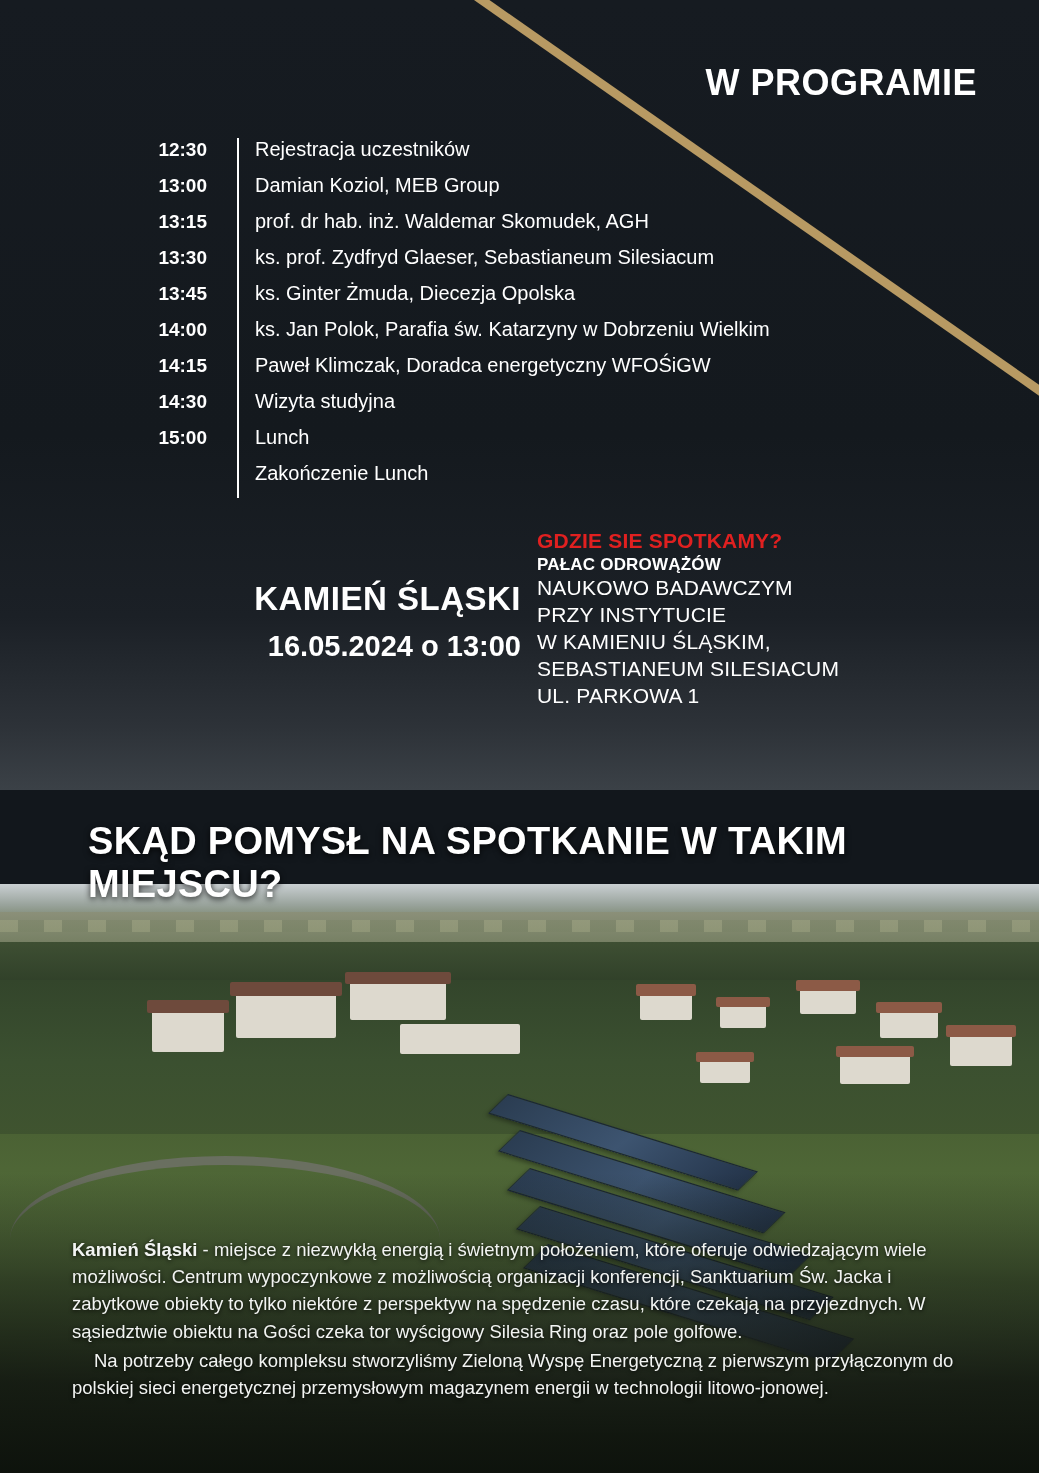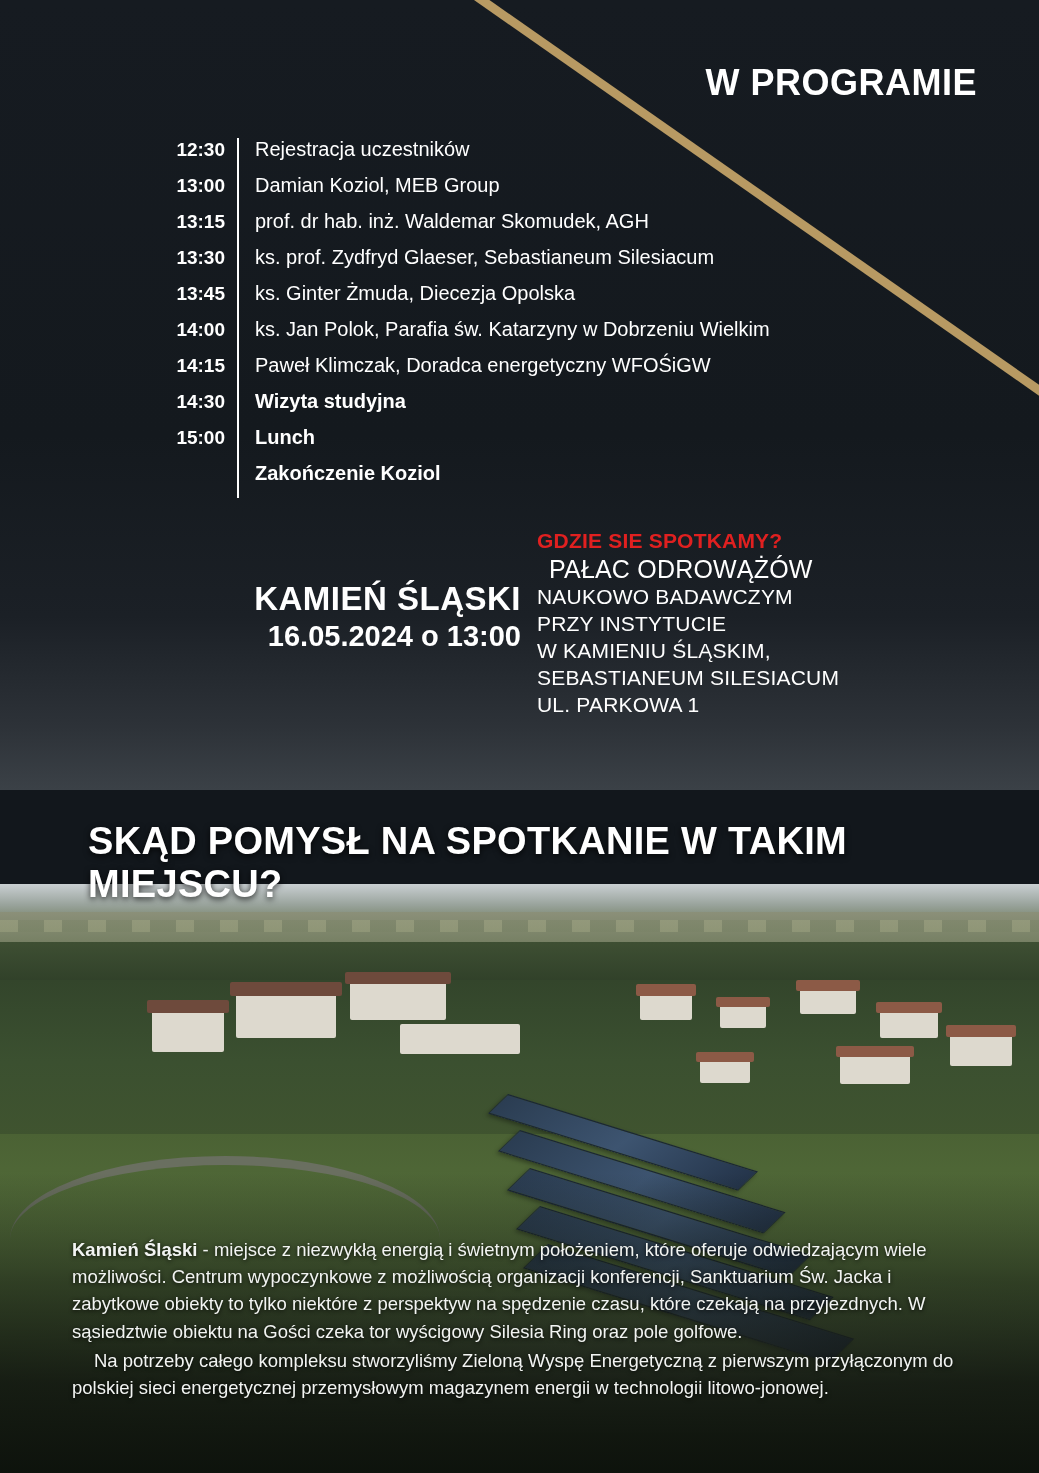--- a/index.html
+++ b/index.html
@@ -64,80 +64,79 @@
     width: 800px;
   }
   .prog-row {
     display: flex;
     align-items: baseline;
     height: 36px;
   }
   .prog-time {
     width: 82px;
     text-align: right;
-    padding-right: 12px;
+    padding-right: 30px;
     font-size: 19px;
     font-weight: bold;
     color: #ffffff;
     flex: 0 0 82px;
   }
   .prog-sep {
     width: 2px;
     background: #ffffff;
     align-self: stretch;
     flex: 0 0 2px;
   }
   .prog-text {
     padding-left: 16px;
     font-size: 20px;
     color: #ffffff;
     white-space: nowrap;
   }
-  .prog-text.bold { font-weight: bold; }
+  .prog-text.bold { font-weight: normal; }
 
   
   .kamien-block {
     position: absolute;
     left: 221px;
     top: 580px;
     width: 300px;
     text-align: right;
   }
   .kamien-line1 {
     font-size: 33px;
     font-weight: bold;
     color: #ffffff;
     letter-spacing: 0.5px;
   }
   .kamien-line2 {
     font-size: 29px;
     font-weight: bold;
     color: #ffffff;
-    margin-top: 2px;
+    margin-top: 12px;
   }
 
   .where-block {
     position: absolute;
     left: 537px;
     top: 529px;
     width: 420px;
   }
   .where-q {
     font-size: 21px;
     font-weight: bold;
     color: #e02020;
     letter-spacing: 0.2px;
   }
   .where-palace {
-    font-size: 25px;
-    font-weight: normal;
+    font-size: 17px;
+    font-weight: bold;
     color: #ffffff;
     margin-top: 2px;
     letter-spacing: 0.2px;
-    margin-left: 12px;
   }
   .where-line {
     font-size: 21px;
     color: #ffffff;
     line-height: 1.28;
     letter-spacing: 0.2px;
   }
 
   
   .headline-q {
@@ -294,21 +293,21 @@
       <div class="prog-text bold">Wizyta studyjna</div>
     </div>
     <div class="prog-row">
       <div class="prog-time">15:00</div>
       <div class="prog-sep"></div>
       <div class="prog-text bold">Lunch</div>
     </div>
     <div class="prog-row">
       <div class="prog-time"></div>
       <div class="prog-sep"></div>
-      <div class="prog-text bold">Zakończenie Koziol</div>
+      <div class="prog-text bold">Zakończenie Lunch</div>
     </div>
   </div>
 
   <div class="kamien-block">
     <div class="kamien-line1">KAMIEŃ ŚLĄSKI</div>
     <div class="kamien-line2">16.05.2024 o 13:00</div>
   </div>
 
   <div class="where-block">
     <div class="where-q">GDZIE SIE SPOTKAMY?</div>

